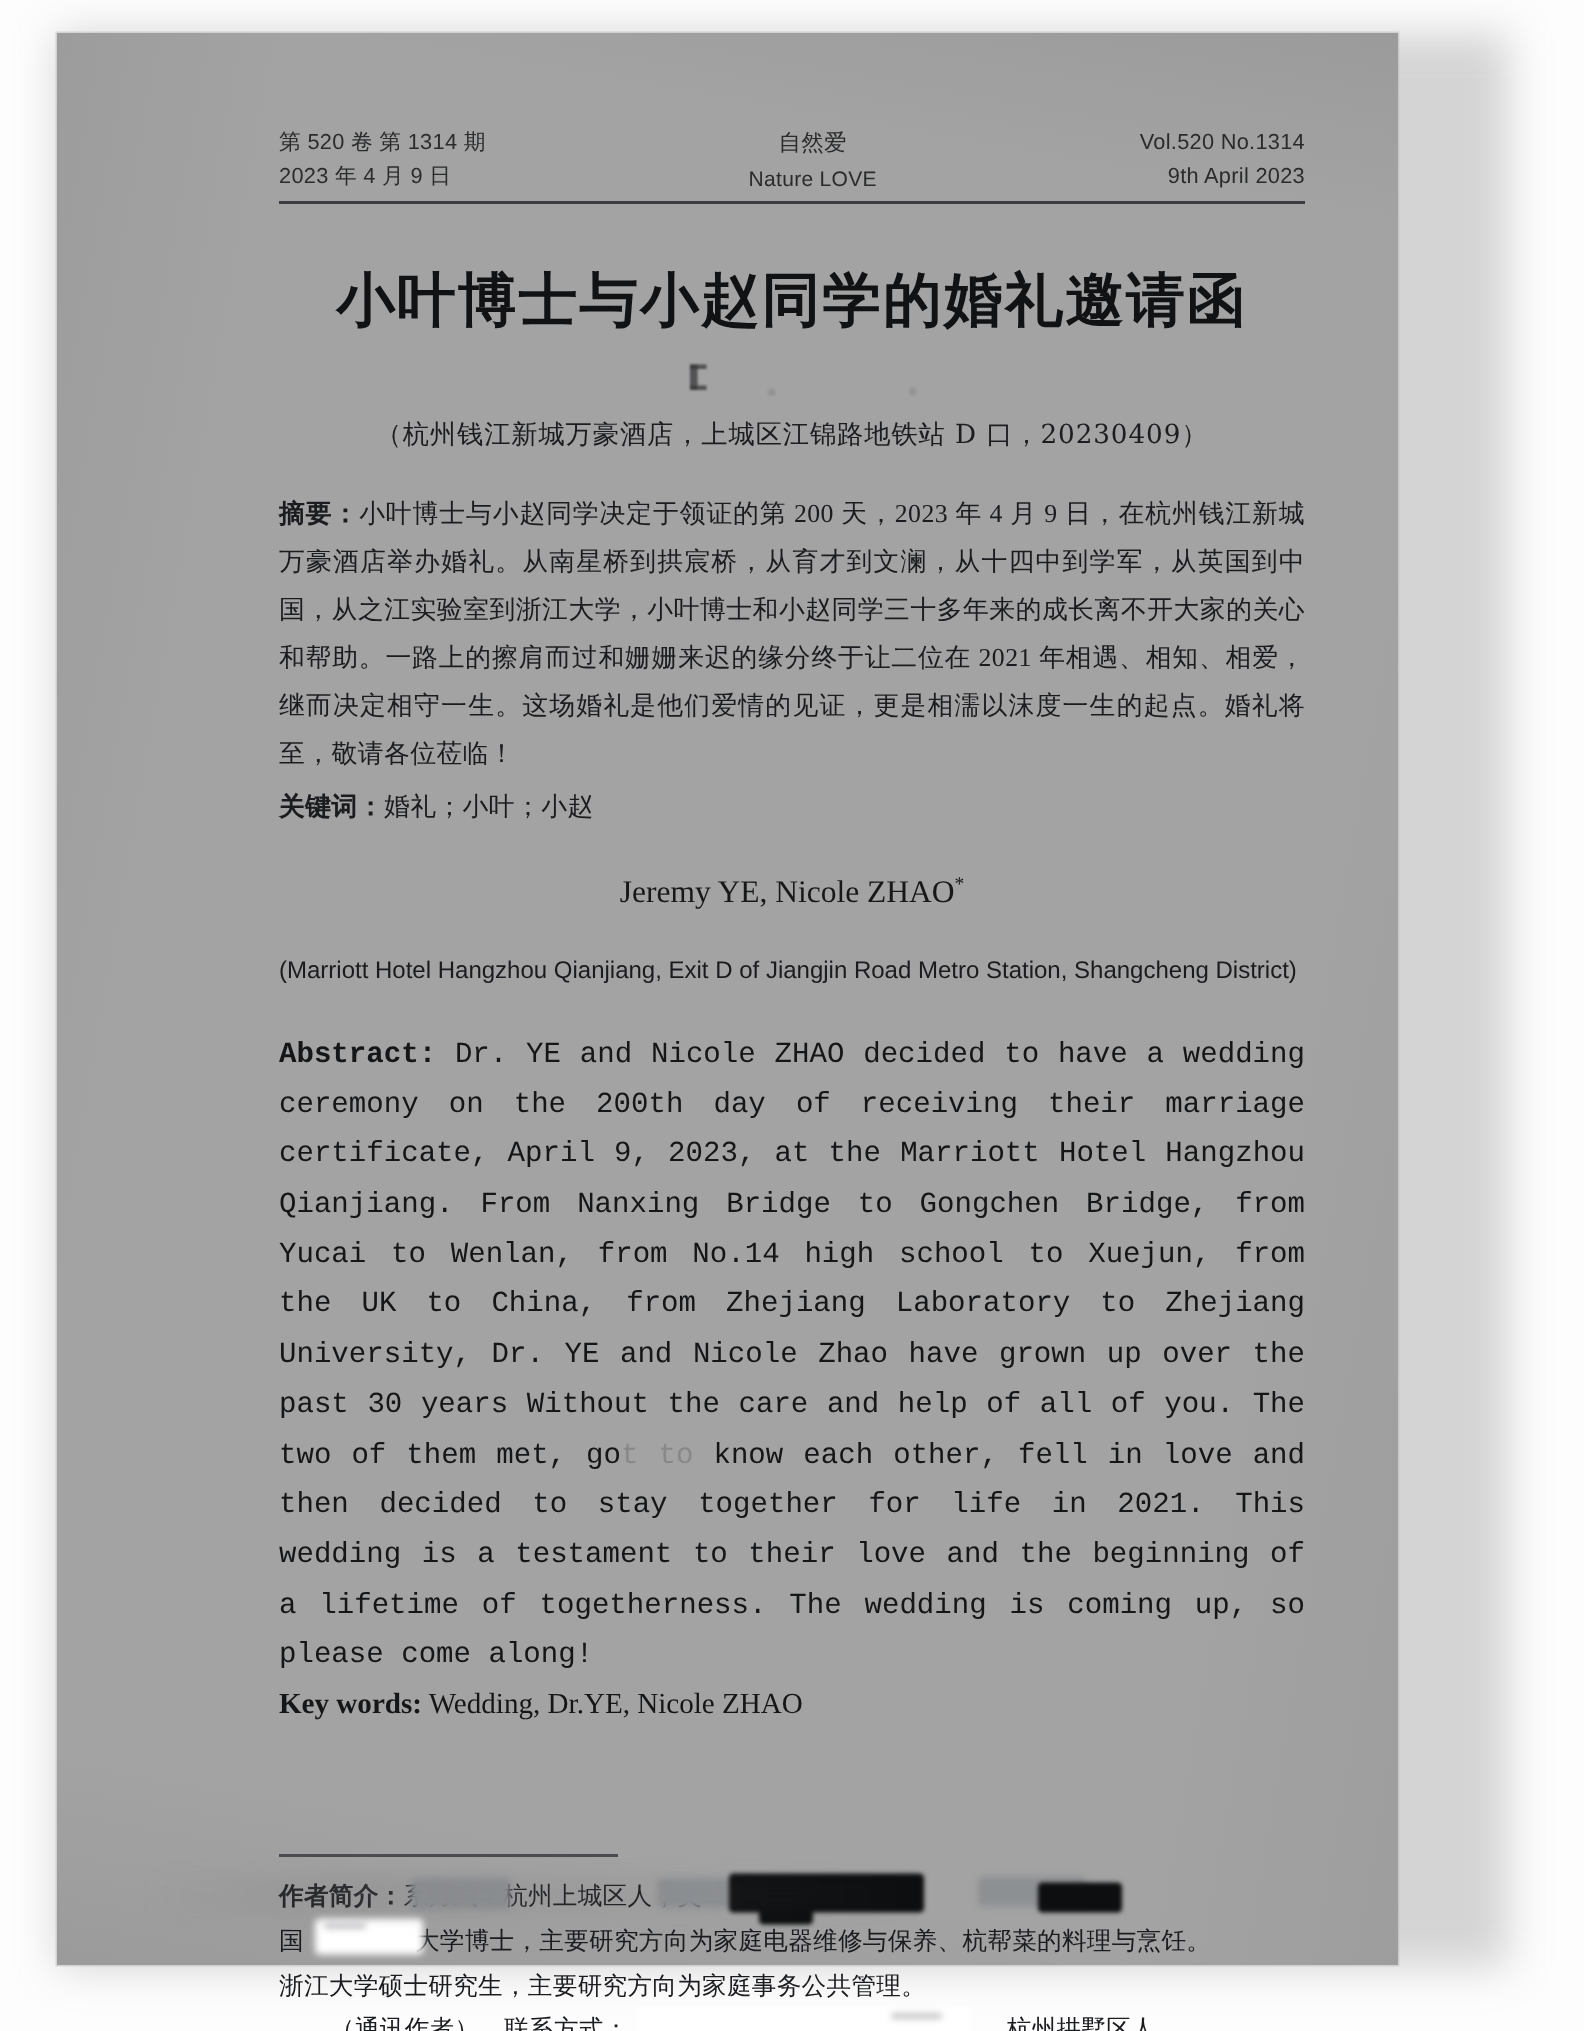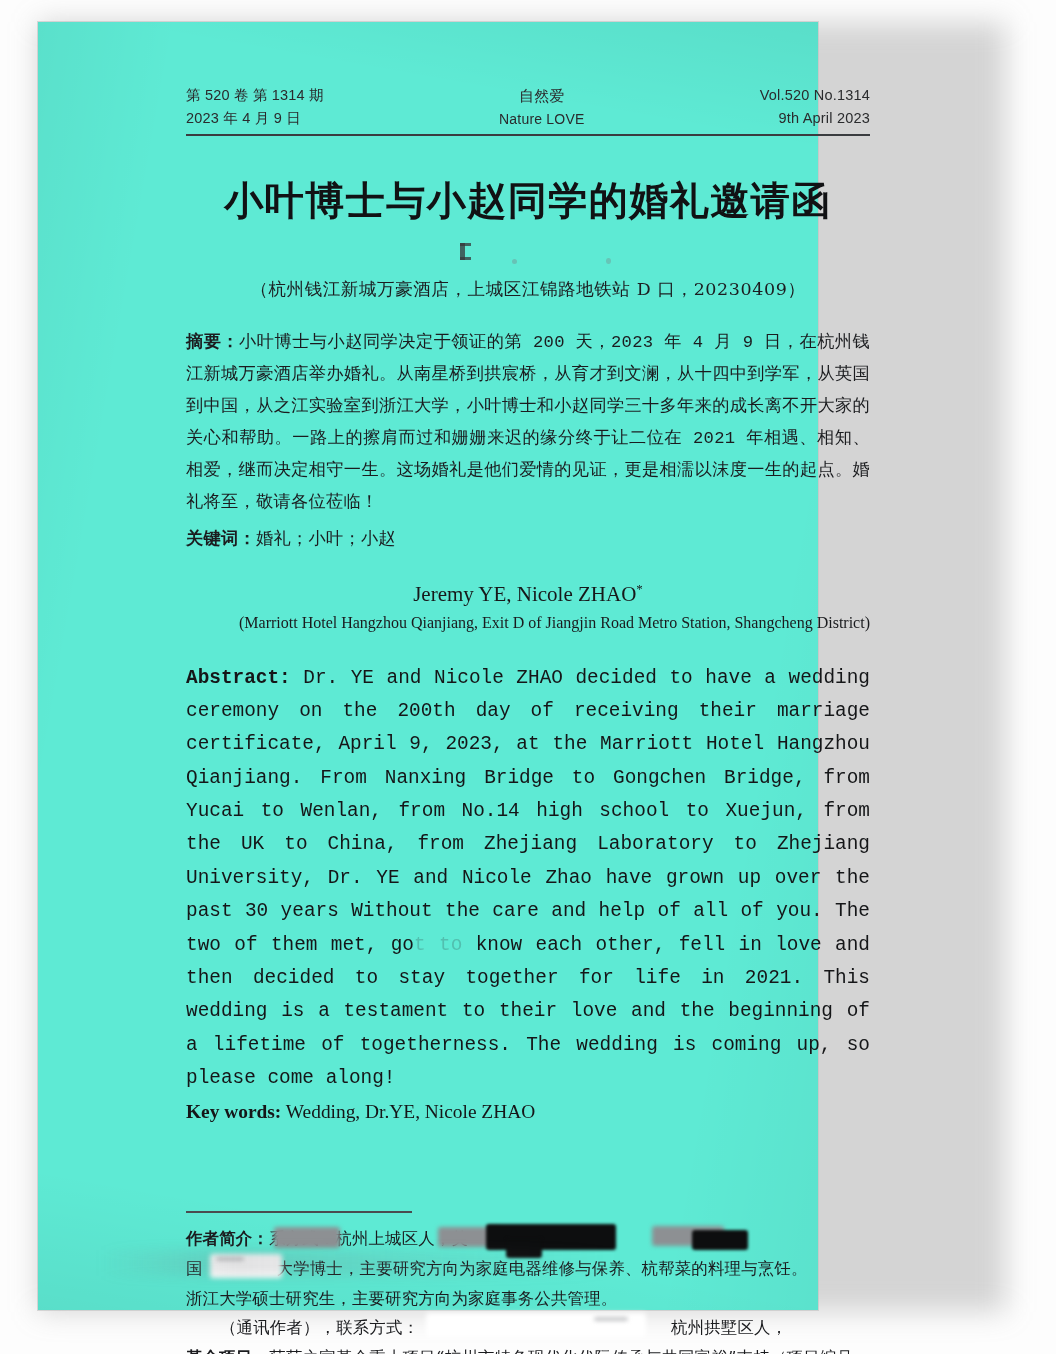--- a/index.html
+++ b/index.html
@@ -29,23 +29,23 @@
     width: 968px;
     height: 1290px;
     background: rgba(120,120,120,0.30);
     filter: blur(14px);
     border-radius: 2px;
   }
   .page-sheet {
     position: absolute;
     left: 38px;
     top: 22px;
-    width: 780px;
+    width: 894px;
     height: 1288px;
-    background: #5eead4;
+    background: #a3a3a3;
     box-shadow: 0 0 0 1px rgba(190,190,190,0.55);
   }
   
   .sheet-vignette {
     position: absolute;
     inset: 0;
     background:
       linear-gradient(100deg, rgba(0,0,0,0.045) 0%, rgba(0,0,0,0) 14%, rgba(0,0,0,0) 84%, rgba(0,0,0,0.035) 100%),
       linear-gradient(190deg, rgba(0,0,0,0.05) 0%, rgba(0,0,0,0) 9%, rgba(0,0,0,0) 90%, rgba(0,0,0,0.05) 100%);
     pointer-events: none;
@@ -117,21 +117,21 @@
     text-align: center;
     font-family: "DejaVu Serif", "Liberation Serif", serif;
     font-size: 17.5px;
     letter-spacing: 0.6px;
     color: #1c1d20;
   }
 
   
   .cn-abstract {
     margin-top: 26px;
-    font-family: Liberation Mono, monospace;
+    font-family: Liberation Serif, serif;
     font-size: 17.2px;
     line-height: 1.86;
     text-align: justify;
     text-justify: inter-ideograph;
     color: #1b1c1f;
     letter-spacing: 0.3px;
   }
   .lbl-bold { font-weight: 700; }
   .cn-keywords {
     margin-top: 4px;
@@ -154,23 +154,23 @@
   }
   .en-authors {
     margin-top: 26px;
     text-align: center;
     font-family: "Liberation Serif", "DejaVu Serif", serif;
     font-size: 21px;
     color: #17181a;
   }
   .en-authors sup { font-size: 13px; vertical-align: super; }
   .en-affil {
-    margin-top: 7px;
-    text-align: right;
-    font-family: Liberation Serif, serif;
+    margin-top: 32px;
+    text-align: left;
+    font-family: Liberation Sans, sans-serif;
     font-size: 16px;
     color: #1a1b1e;
   }
   .en-abstract {
     margin-top: 30px;
     font-family: Liberation Mono, monospace;
     font-size: 19.4px;
     line-height: 1.72;
     text-align: justify;
     color: #151618;

